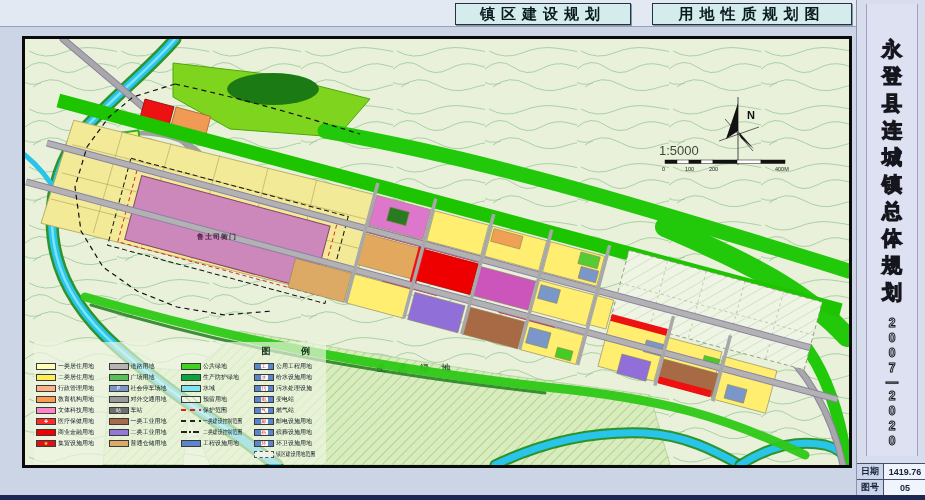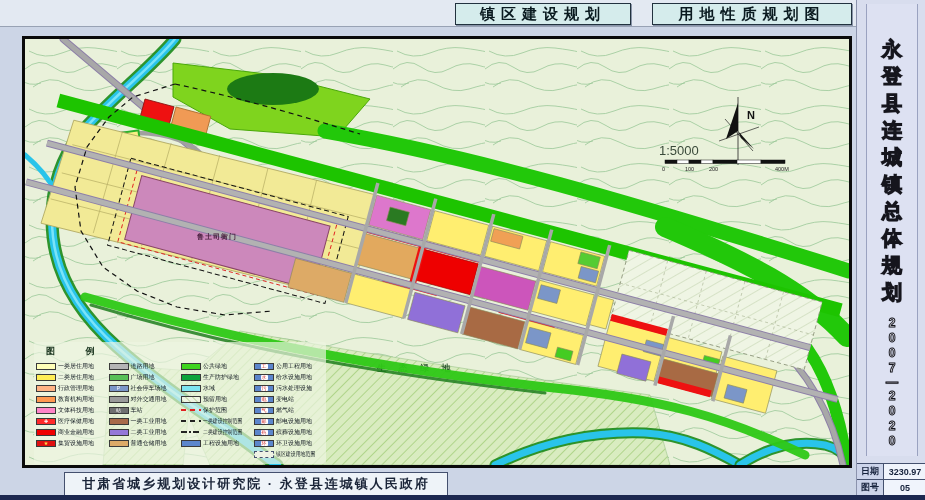--- a/index.html
+++ b/index.html
@@ -13,21 +13,21 @@
             font-size:15px;font-weight:bold;letter-spacing:6px;color:#0a1a20;white-space:nowrap;}
   #titleL{left:455px;width:174px;}
   #titleR{left:652px;width:198px;}
   
   .mapframe{position:absolute;left:22px;top:36px;width:830px;height:432px;border:3px solid #0a0a0a;
             box-sizing:border-box;background:#e9f1da;}
   .mapframe svg{display:block;width:824px;height:426px;}
   
   .legend{position:absolute;left:34px;top:342px;width:292px;height:122px;
           background:rgba(238,245,226,.68);border-radius:2px;padding:2px 2px 0 2px;box-sizing:border-box;}
-  .lg-title{text-align:left;font-size:9px;font-weight:bold;letter-spacing:14px;color:#15301a;
+  .lg-title{text-align:right;font-size:9px;font-weight:bold;letter-spacing:14px;color:#15301a;
             margin:1px 0 3px 10px;}
   .lg-cols{display:flex;gap:3px;}
   .lg-col{display:flex;flex-direction:column;gap:1px;width:72px;}
   .lg-row{display:flex;align-items:center;gap:2px;height:10px;}
   .lg-sw{width:20px;height:7px;flex:0 0 20px;border:0.5px solid #3a3a3a;box-sizing:border-box;
          display:flex;align-items:center;justify-content:center;overflow:hidden;}
   .lg-sym{font-size:5px;line-height:5px;}
   .lg-label{font-size:6px;line-height:7px;color:#101820;white-space:nowrap;transform-origin:left center;}
   
   .sidebar{position:absolute;left:856px;top:0;width:69px;height:500px;background:#d8ddee;
@@ -451,25 +451,24 @@
           <div class="vchar dash">—</div>
           <div class="vchar num">2</div>
           <div class="vchar num">0</div>
           <div class="vchar num">2</div>
           <div class="vchar num">0</div>
         </div>
     </div>
     <div class="sb-rows" id="sbrows">
         <div class="sb-row">
           <div class="lab">日期</div>
-          <div class="val">3230.97</div>
+          <div class="val">1419.76</div>
         </div>
         <div class="sb-row">
           <div class="lab">图号</div>
           <div class="val">05</div>
         </div>
       </div>
   </div>
 
-  <div class="creditbox">甘肃省城乡规划设计研究院 · 永登县连城镇人民政府</div>
   <div class="bottombar"></div>
 
 </div>
 
 </body></html>

